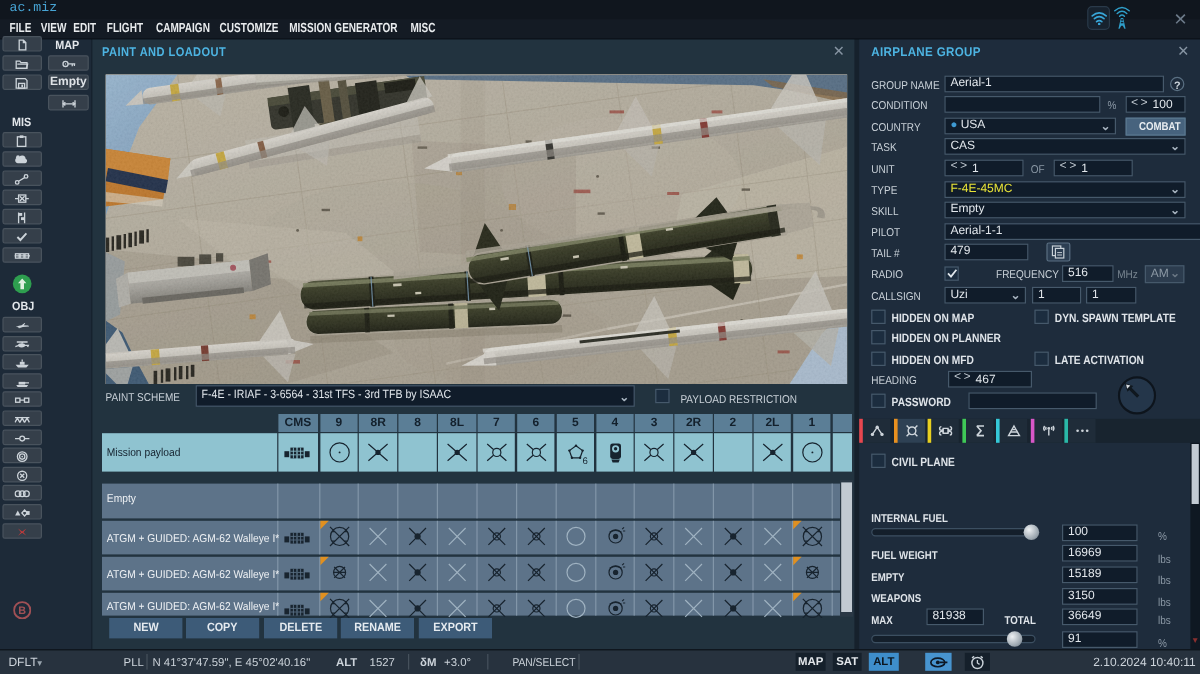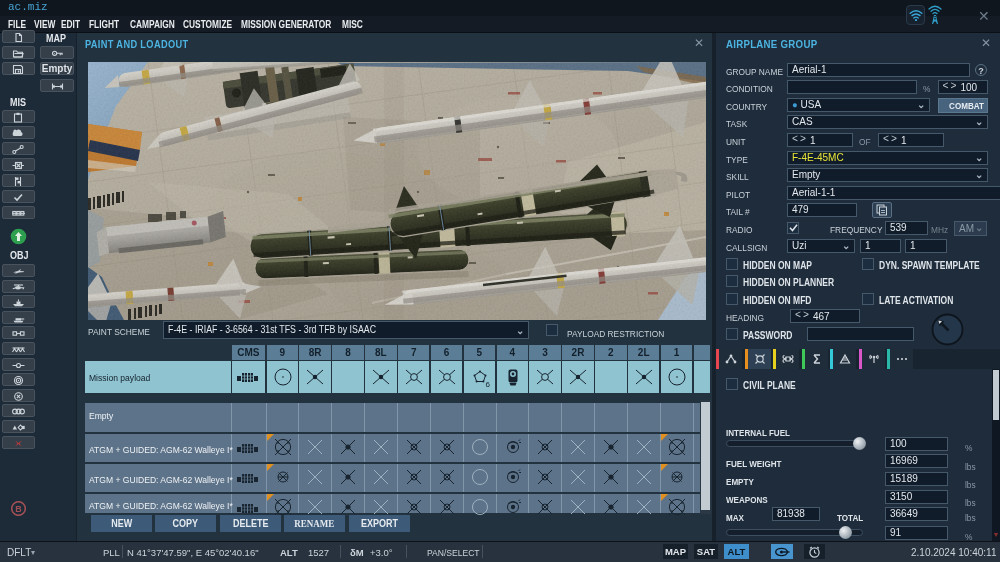--- a/index.html
+++ b/index.html
@@ -903,21 +903,21 @@
       <path d="M3.5 5 l2.5 0 M14 5 l2.5 0 M3.5 13 l2.5 0 M14 13 l2.5 0" stroke="#18242f" fill="none" stroke-width="1"></path>
     </svg>
     <div class="abs" style="left:660.7px;top:493.5px;width:0;height:0;border-left:7px solid #e09020;border-bottom:7px solid transparent;"></div>
     <div class="abs" style="left:700px;top:400px;width:11px;height:114px;background:#2a3845;"></div>
     <div class="abs" style="left:701px;top:402px;width:9px;height:108px;background:#c2cad2;"></div>
   </div>
 
 <div class="btn" style="left:91px;"><span>NEW</span></div>
 <div class="btn" style="left:155px;"><span>COPY</span></div>
 <div class="btn" style="left:220px;"><span>DELETE</span></div>
-<div class="btn" style="left:284px;font-family:Liberation Serif, serif;"><span>RENAME</span></div>
+<div class="btn" style="left:284px;"><span>RENAME</span></div>
 <div class="btn" style="left:349px;"><span>EXPORT</span></div>
 
 <div class="abs" style="left:716px;top:33px;width:284px;height:508px;background:#1e2c3c;"></div>
 <div class="abs" style="left:726px;top:38px;color:#4db4e2;font-weight:bold;font-size:10.5px;letter-spacing:0.3px;transform:scaleX(0.92);transform-origin:0 0;">AIRPLANE GROUP</div>
 <div class="abs" style="left:981px;top:36px;color:#8795a3;font-size:12px;">✕</div>
 <div id="rightpanel">
     <div class="lbl" style="left:726px;top:65.5px;">GROUP NAME</div>
     <div class="inp" style="left:787px;top:62.5px;width:183px;height:14px;line-height:12px;color:#e2e7ec;">Aerial-1</div>
     <div class="abs" style="left:975px;top:63.5px;width:12px;height:12px;border:1.5px solid #5a6f82;border-radius:50%;color:#cdd5dc;font-size:9px;font-weight:bold;text-align:center;line-height:12px;">?</div>
     <div class="lbl" style="left:726px;top:83.1px;">CONDITION</div>
@@ -959,21 +959,21 @@
       <rect x="1" y="1" width="7" height="8" fill="none" stroke="#c9d1d8" stroke-width="1"></rect>
       <rect x="3.5" y="3" width="7" height="8" fill="#2c3e52" stroke="#c9d1d8" stroke-width="1"></rect>
       <path d="M5 6.5 h4 M5 8.5 h4" stroke="#c9d1d8" stroke-width="0.8"></path>
     </svg>
     <div class="lbl" style="left:726px;top:223.9px;">RADIO</div>
     <div class="chk" style="left:787px;top:221.9px;"></div>
     <svg class="abs" style="left:789px;top:223.9px;" width="9" height="8" viewBox="0 0 9 8">
       <path d="M1 3.8 L3.5 6.5 L8 0.8" stroke="#dfe5ea" stroke-width="1.5" fill="none"></path>
     </svg>
     <div class="lbl" style="left:830px;top:223.9px;">FREQUENCY</div>
-    <div class="inp" style="left:885px;top:220.9px;width:43px;height:14px;line-height:12px;color:#e2e7ec;">539</div>
+    <div class="inp" style="left:885px;top:220.9px;width:43px;height:14px;line-height:12px;color:#e2e7ec;">516</div>
     <div class="lbl" style="left:931px;top:223.9px;color:#77848f;">MHz</div>
     <div class="abs" style="left:954px;top:220.9px;width:33px;height:15px;background:#2c3c4e;border:1px solid #46596b;color:#8b98a4;font-size:10px;line-height:13px;padding-left:4px;">AM</div>
     <div class="chev" style="left:975px;top:221.9px;color:#6b7885;">⌄</div>
     <div class="lbl" style="left:726px;top:241.5px;">CALLSIGN</div>
     <div class="inp" style="left:787px;top:238.5px;width:68px;height:14px;line-height:12px;color:#e2e7ec;">Uzi</div>
     <div class="chev" style="left:842px;top:239.5px;">⌄</div>
     <div class="inp" style="left:860px;top:238.5px;width:41px;height:14px;line-height:12px;color:#e2e7ec;">1</div>
     <div class="inp" style="left:905px;top:238.5px;width:42px;height:14px;line-height:12px;color:#e2e7ec;">1</div>
     <div class="chk" style="left:726px;top:257.5px;"></div>
     <div class="cblbl" style="left:743px;top:259.5px;">HIDDEN ON MAP</div>

